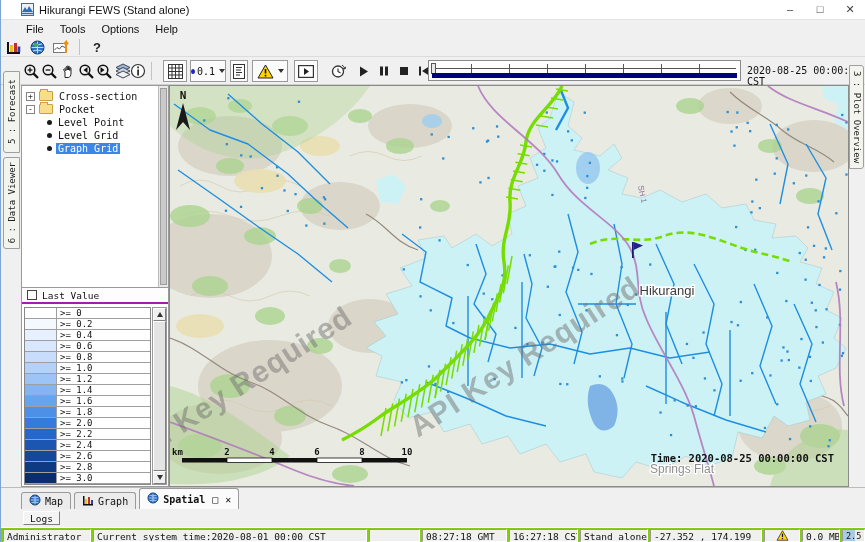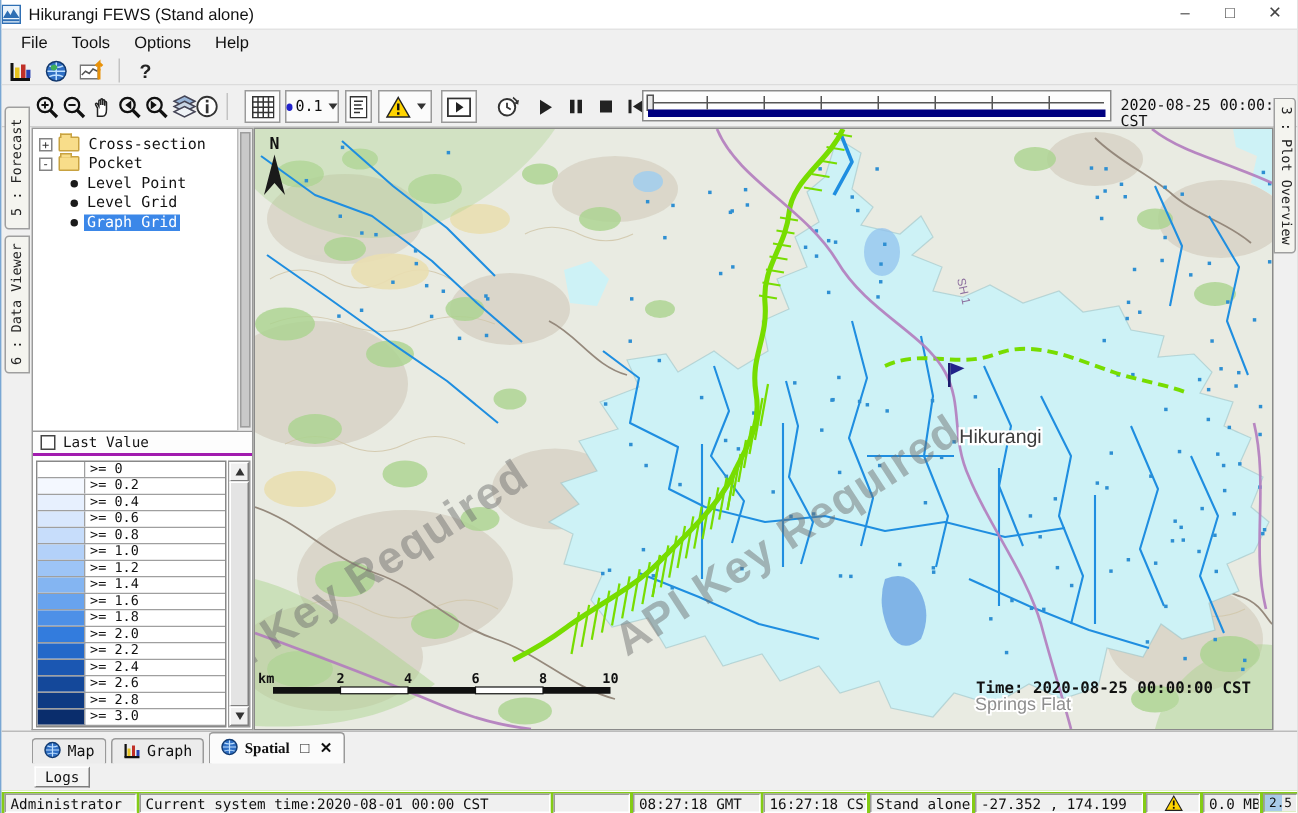--- a/index.html
+++ b/index.html
@@ -1,26 +1,26 @@
 <!DOCTYPE html>
 <html><head>
 <meta charset="utf-8">
 <style>
   html,body{margin:0;padding:0;background:#d8d8d8;}
   *{box-sizing:border-box;}
   .window{position:relative;width:865px;height:542px;background:#f0f0f0;overflow:hidden;
           font-family:"Liberation Sans",sans-serif;border-left:1px solid #79a7d4;}
   
-  .titlebar{height:20px;background:#ffffff;display:flex;align-items:center;padding-left:0;border-bottom:1px solid #e3e3e3;}
+  .titlebar{height:20px;background:#ffffff;display:flex;align-items:center;padding-left:20px;border-bottom:1px solid #e3e3e3;}
   .app-icon{width:13px;height:13px;margin-right:5px;flex:0 0 auto;}
   .title-text{font-size:11px;color:#111;}
   .win-controls{margin-left:auto;display:flex;}
   .win-btn{width:30px;text-align:center;font-size:11px;color:#444;line-height:19px;}
   
-  .menubar{height:17px;display:flex;align-items:center;padding-left:6px;gap:2px;background:#f0f0f0;}
+  .menubar{height:17px;display:flex;align-items:center;padding-left:6px;gap:2px;background:#f0f0f0;margin-left:12px;}
   .menu-item{font-size:11px;color:#111;padding:1px 7px;}
   
   .tb1{position:relative;height:20px;background:#f0f0f0;border-bottom:1px solid #dcdcdc;}
   .tb2{position:relative;height:28px;background:#f0f0f0;border-bottom:1px solid #cfcfcf;}
   .tbtn{position:absolute;top:1px;width:20px;height:18px;display:flex;align-items:center;justify-content:center;}
   .tb2 .tbtn{top:4px;height:20px;}
   .tsep{position:absolute;top:2px;width:1px;height:16px;background:#c3c3c3;}
   .tb2 .tsep{top:5px;height:18px;}
   .boxbtn{position:absolute;top:3px;height:22px;border:1px solid #9a9a9a;background:#fbfbfb;display:flex;align-items:center;justify-content:center;gap:2px;}
   .dd-arrow{width:0;height:0;border-left:3.5px solid transparent;border-right:3.5px solid transparent;border-top:4px solid #333;margin-left:2px;}
@@ -74,21 +74,21 @@
   .tri-up{width:0;height:0;border-left:3.5px solid transparent;border-right:3.5px solid transparent;border-bottom:5px solid #333;}
   .tri-down{width:0;height:0;border-left:3.5px solid transparent;border-right:3.5px solid transparent;border-top:5px solid #333;}
   .scroll-thumb{position:absolute;left:0;right:0;top:13px;bottom:13px;background:#e4e4e4;border:1px solid;border-color:#fff #808080 #808080 #fff;}
   
   .map-area{position:absolute;left:168px;top:0;width:680px;height:402px;border:1px solid #8a8a8a;background:#e9ebe2;}
   .wm{font-family:"Liberation Sans",sans-serif;font-size:30px;font-weight:bold;fill:#6f6f6f;opacity:.48;letter-spacing:1px;}
   
   .tabbar{position:relative;height:22px;background:#f0f0f0;border-top:1px solid #bbb;display:flex;align-items:flex-end;padding-left:20px;gap:3px;}
   .btab{display:flex;align-items:center;gap:4px;height:17px;padding:0 7px;background:#ececec;border:1px solid #9a9a9a;
         border-bottom:none;border-radius:3px 3px 0 0;font:10px "DejaVu Sans Mono",monospace;color:#111;}
-  .btab.active{height:21px;background:#fbfbfb;font-weight:bold;font-family:Liberation Serif, serif;}
+  .btab.active{height:21px;background:#fbfbfb;font-weight:bold;}
   .tabctl{font-size:10px;font-weight:bold;color:#111;margin-left:3px;}
   
   .logsrow{height:18px;background:#f0f0f0;display:flex;align-items:center;padding-left:22px;}
   .logs-btn{height:14px;padding:0 6px;background:#f4f4f4;border:1px solid;border-color:#fff #7e7e7e #7e7e7e #fff;
             font:9.5px "DejaVu Sans Mono",monospace;color:#111;display:flex;align-items:center;}
   
   .statusbar{position:relative;height:15px;background:#84cc16;border-top:1px solid #fff;}
   .scell{position:absolute;top:1px;height:13px;border:1px solid;border-color:#9a9a9a #fff #fff #9a9a9a;
          font:9.5px "DejaVu Sans Mono",monospace;color:#111;padding:1px 0 0 3px;white-space:nowrap;overflow:hidden;background:#f0f0f0;}
   .mem-cell{background:linear-gradient(to right,#a9cbe9 0 55%,#ececec 55%);}

